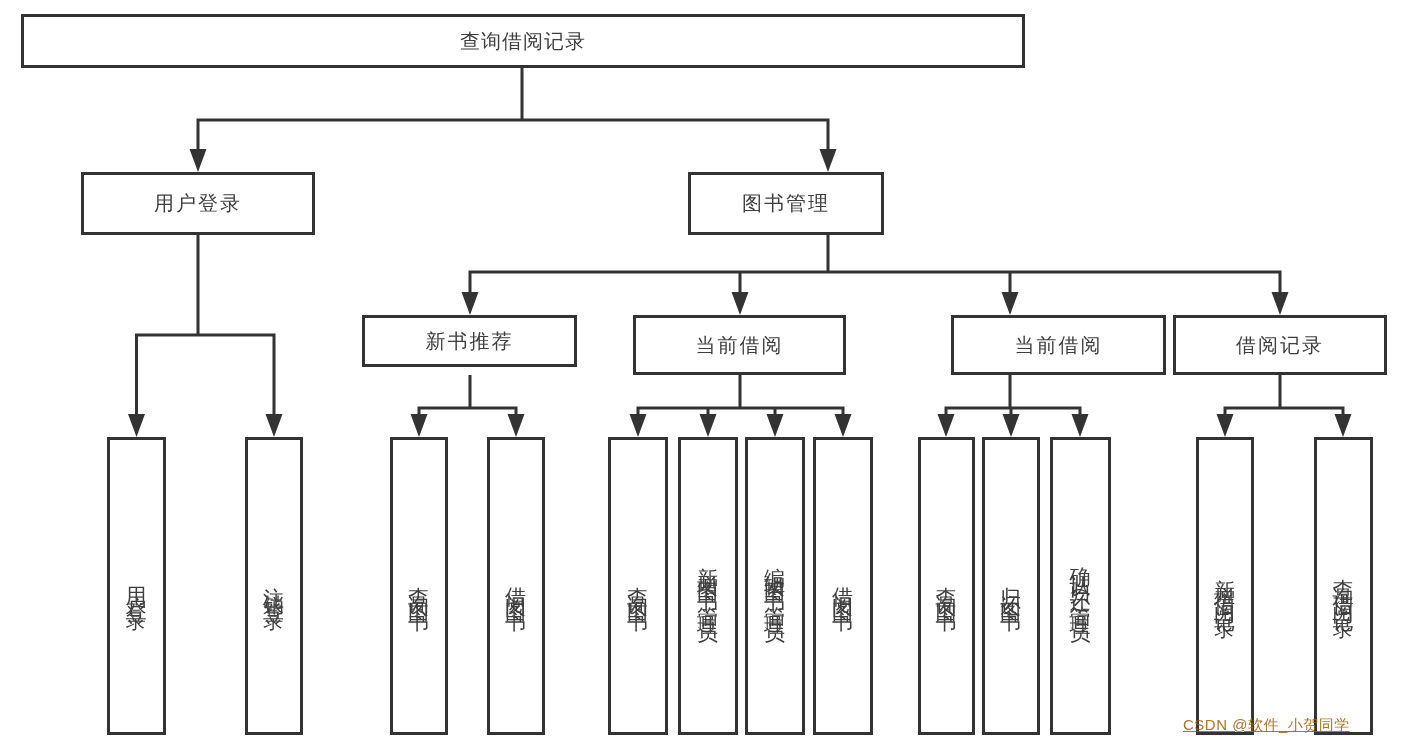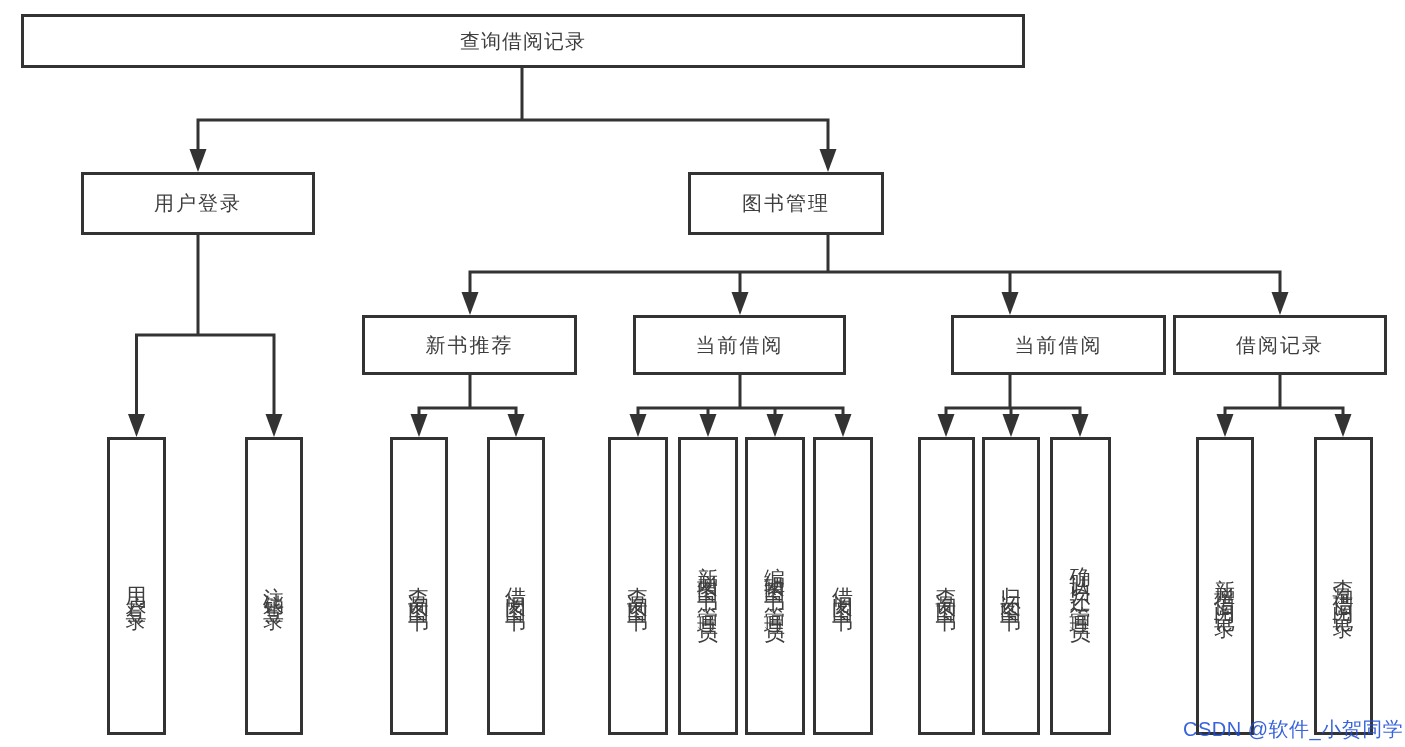--- a/index.html
+++ b/index.html
@@ -15,22 +15,22 @@
     color:#3e3e3e;
   }
   .root  { font-size:20px; letter-spacing:1px; }
   .hnode { font-size:20px; letter-spacing:2px; }
   .leaf span {
     writing-mode:vertical-rl; text-orientation:mixed;
     font-size:21px; line-height:1.0; letter-spacing:8px; color:#3e3e3e;
   }
   .wm {
     position:absolute; left:1183px; top:716px; z-index:5;
-    font-size:20px; color:#1d4ed8; opacity:0.88;
-    letter-spacing:0.5px; white-space:nowrap;
+    font-size:15px; color:#a16207; opacity:0.88;
+    letter-spacing:0.5px; white-space:nowrap;text-decoration:underline;
   }
 </style>
 </head>
 <body>
 
 <div class="stage">
 
   <svg class="connectors" viewBox="0 0 1405 747" xmlns="http://www.w3.org/2000/svg" fill="none" stroke="#333333" stroke-width="3">
 
     <g>
@@ -79,21 +79,21 @@
       <polygon fill="#333333" stroke="none" points="1216.5,414 1233.5,414 1225,437"></polygon>
       <polygon fill="#333333" stroke="none" points="1334.5,414 1351.5,414 1343,437"></polygon>
     </g>
   </svg>
 
   <div class="node root" style="left:21px;top:14px;width:1004px;height:54px">查询借阅记录</div>
 
   <div class="node hnode" style="left:81px;top:172px;width:234px;height:63px">用户登录</div>
   <div class="node hnode" style="left:688px;top:172px;width:196px;height:63px">图书管理</div>
 
-  <div class="node hnode" style="left:362px;top:315px;width:215px;height:60px">新书推荐</div>
+  <div class="node hnode" style="left:362px;top:315px;width:215px;height:52px">新书推荐</div>
   <div class="node hnode" style="left:633px;top:315px;width:213px;height:60px">当前借阅</div>
   <div class="node hnode" style="left:951px;top:315px;width:215px;height:60px">当前借阅</div>
   <div class="node hnode" style="left:1173px;top:315px;width:214px;height:60px">借阅记录</div>
 
   <div class="node leaf" style="left:107px;top:437px;width:59px;height:298px">
     <span>用户登录</span>
     </div>
   <div class="node leaf" style="left:245px;top:437px;width:58px;height:298px">
     <span>注销登录</span>
     </div>

